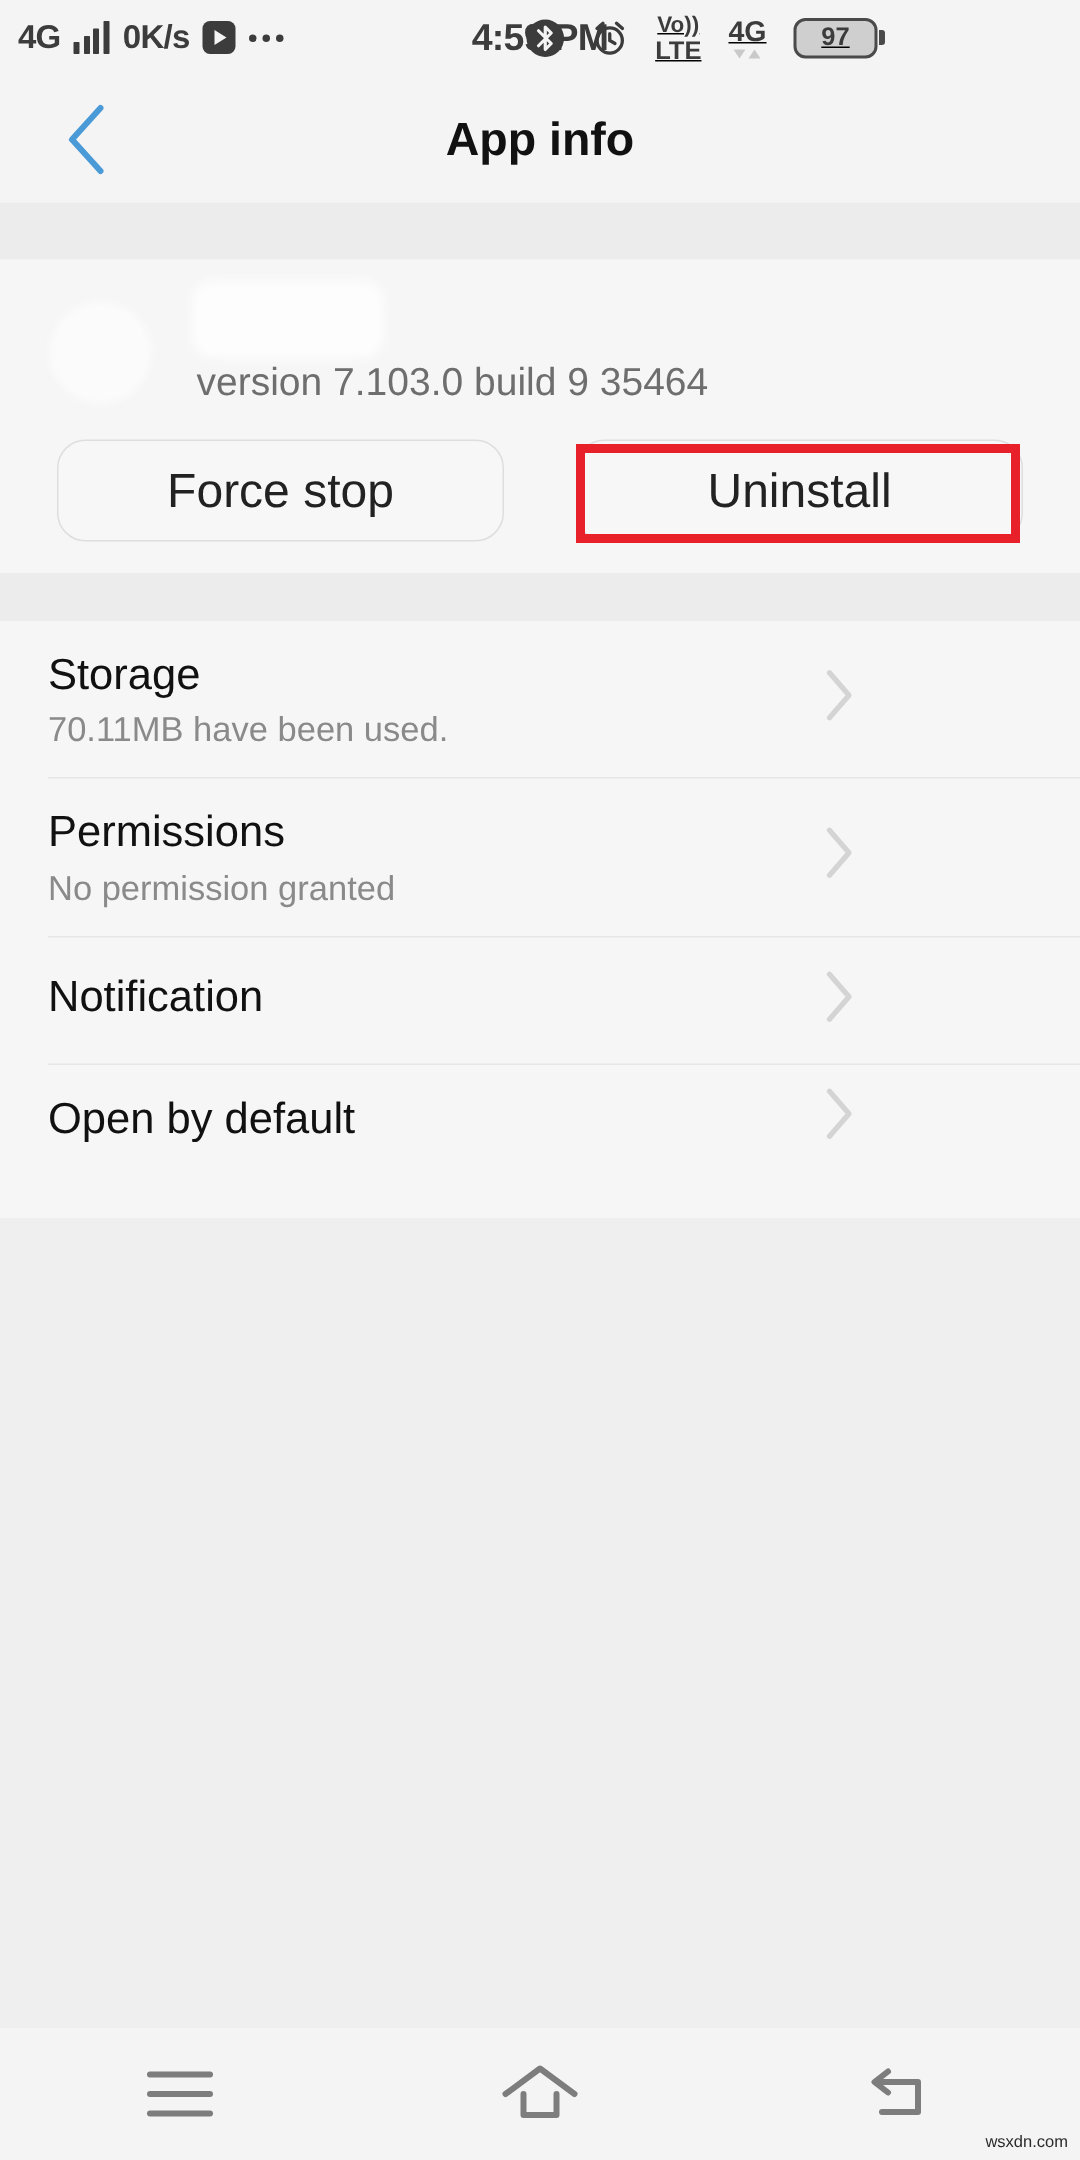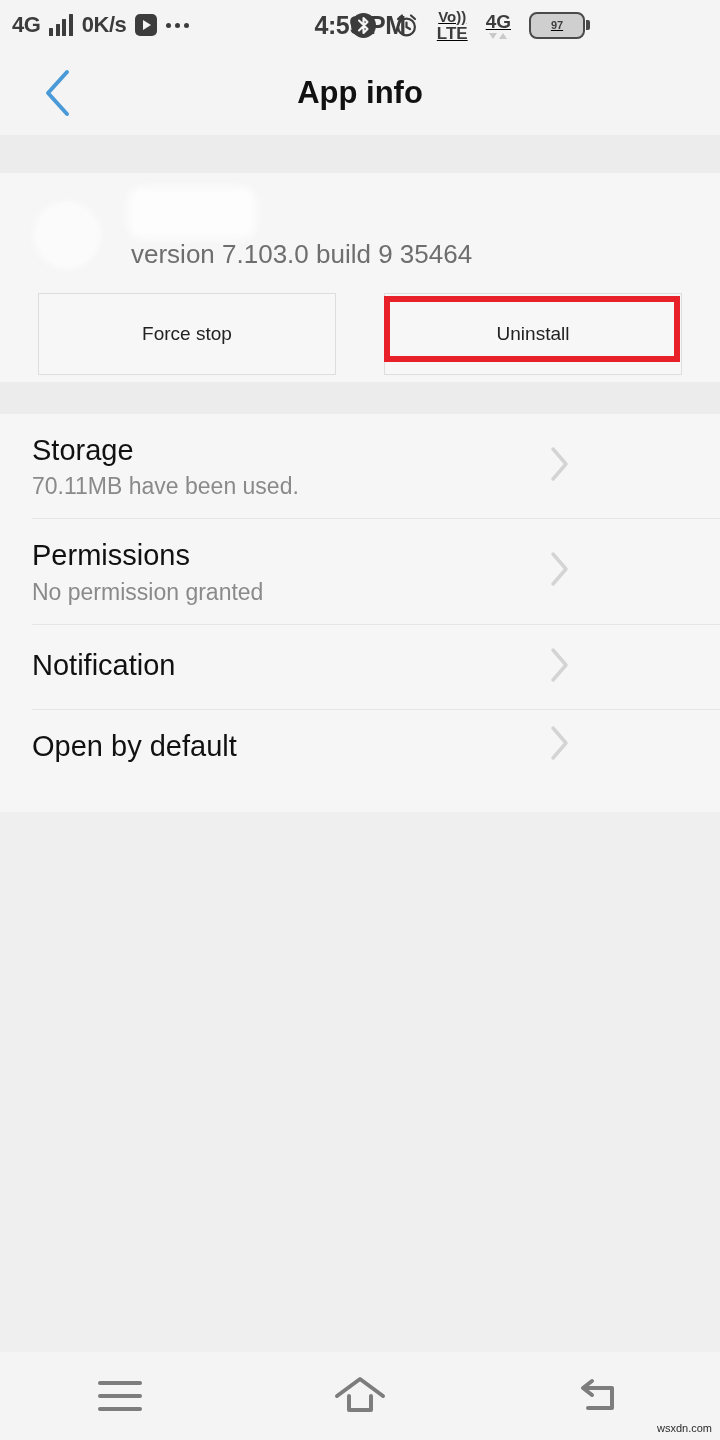--- a/index.html
+++ b/index.html
@@ -58,21 +58,21 @@
   .net-arrows { display:flex; gap:2px; margin-top:2px; }
   .net-arrows i { display:block; width:0; height:0; }
   .net-arrows .down { border-left:4px solid transparent; border-right:4px solid transparent; border-top:6px solid #c9c9c9; }
   .net-arrows .up { border-left:4px solid transparent; border-right:4px solid transparent; border-bottom:6px solid #c9c9c9; }
 
   .battery { position:relative; display:flex; align-items:center; }
   .battery .body {
     width:56px; height:27px; border:2.5px solid #4a4a4a; border-radius:8px;
     background:#cfcfcf; display:flex; align-items:center; justify-content:center;
   }
-  .battery .lvl { font-size:11px; font-weight:bold; color:#3c3c3c; }
+  .battery .lvl { font-size:17px; font-weight:bold; color:#3c3c3c; }
   .battery .nub {
     width:4px; height:10px; background:#4a4a4a; border-radius:0 2px 2px 0; margin-left:1px;
   }
 
   
   .header {
     position:absolute; top:50px; left:0; width:720px; height:85px;
     background:#f4f4f4;
     display:flex; align-items:center; justify-content:center;
   }
@@ -106,23 +106,23 @@
     position:absolute; left:131px; top:66px;
     font-size:26px; color:#6e6e6e;
   }
 
   
   .btn-row {
     position:absolute; top:120px; left:0; width:720px;
     display:flex; gap:48px; padding:0 38px;
   }
   .abtn {
-    flex:1; height:82px; border:1.5px solid #dedede; border-radius:0;
+    flex:1; height:68px; border:1.5px solid #dedede; border-radius:19px;
     background:#f7f7f7; display:flex; align-items:center; justify-content:center;
-    font-size:19px; color:#222; cursor:pointer;
+    font-size:32px; color:#222; cursor:pointer;
   }
   .redbox {
     position:absolute; left:384px; top:296px; width:296px; height:66px;
     border:6px solid #e8202a; pointer-events:none;
   }
 
   
   .list {
     position:absolute; top:414px; left:0; width:720px; height:398px;
     background:#f6f6f6;

